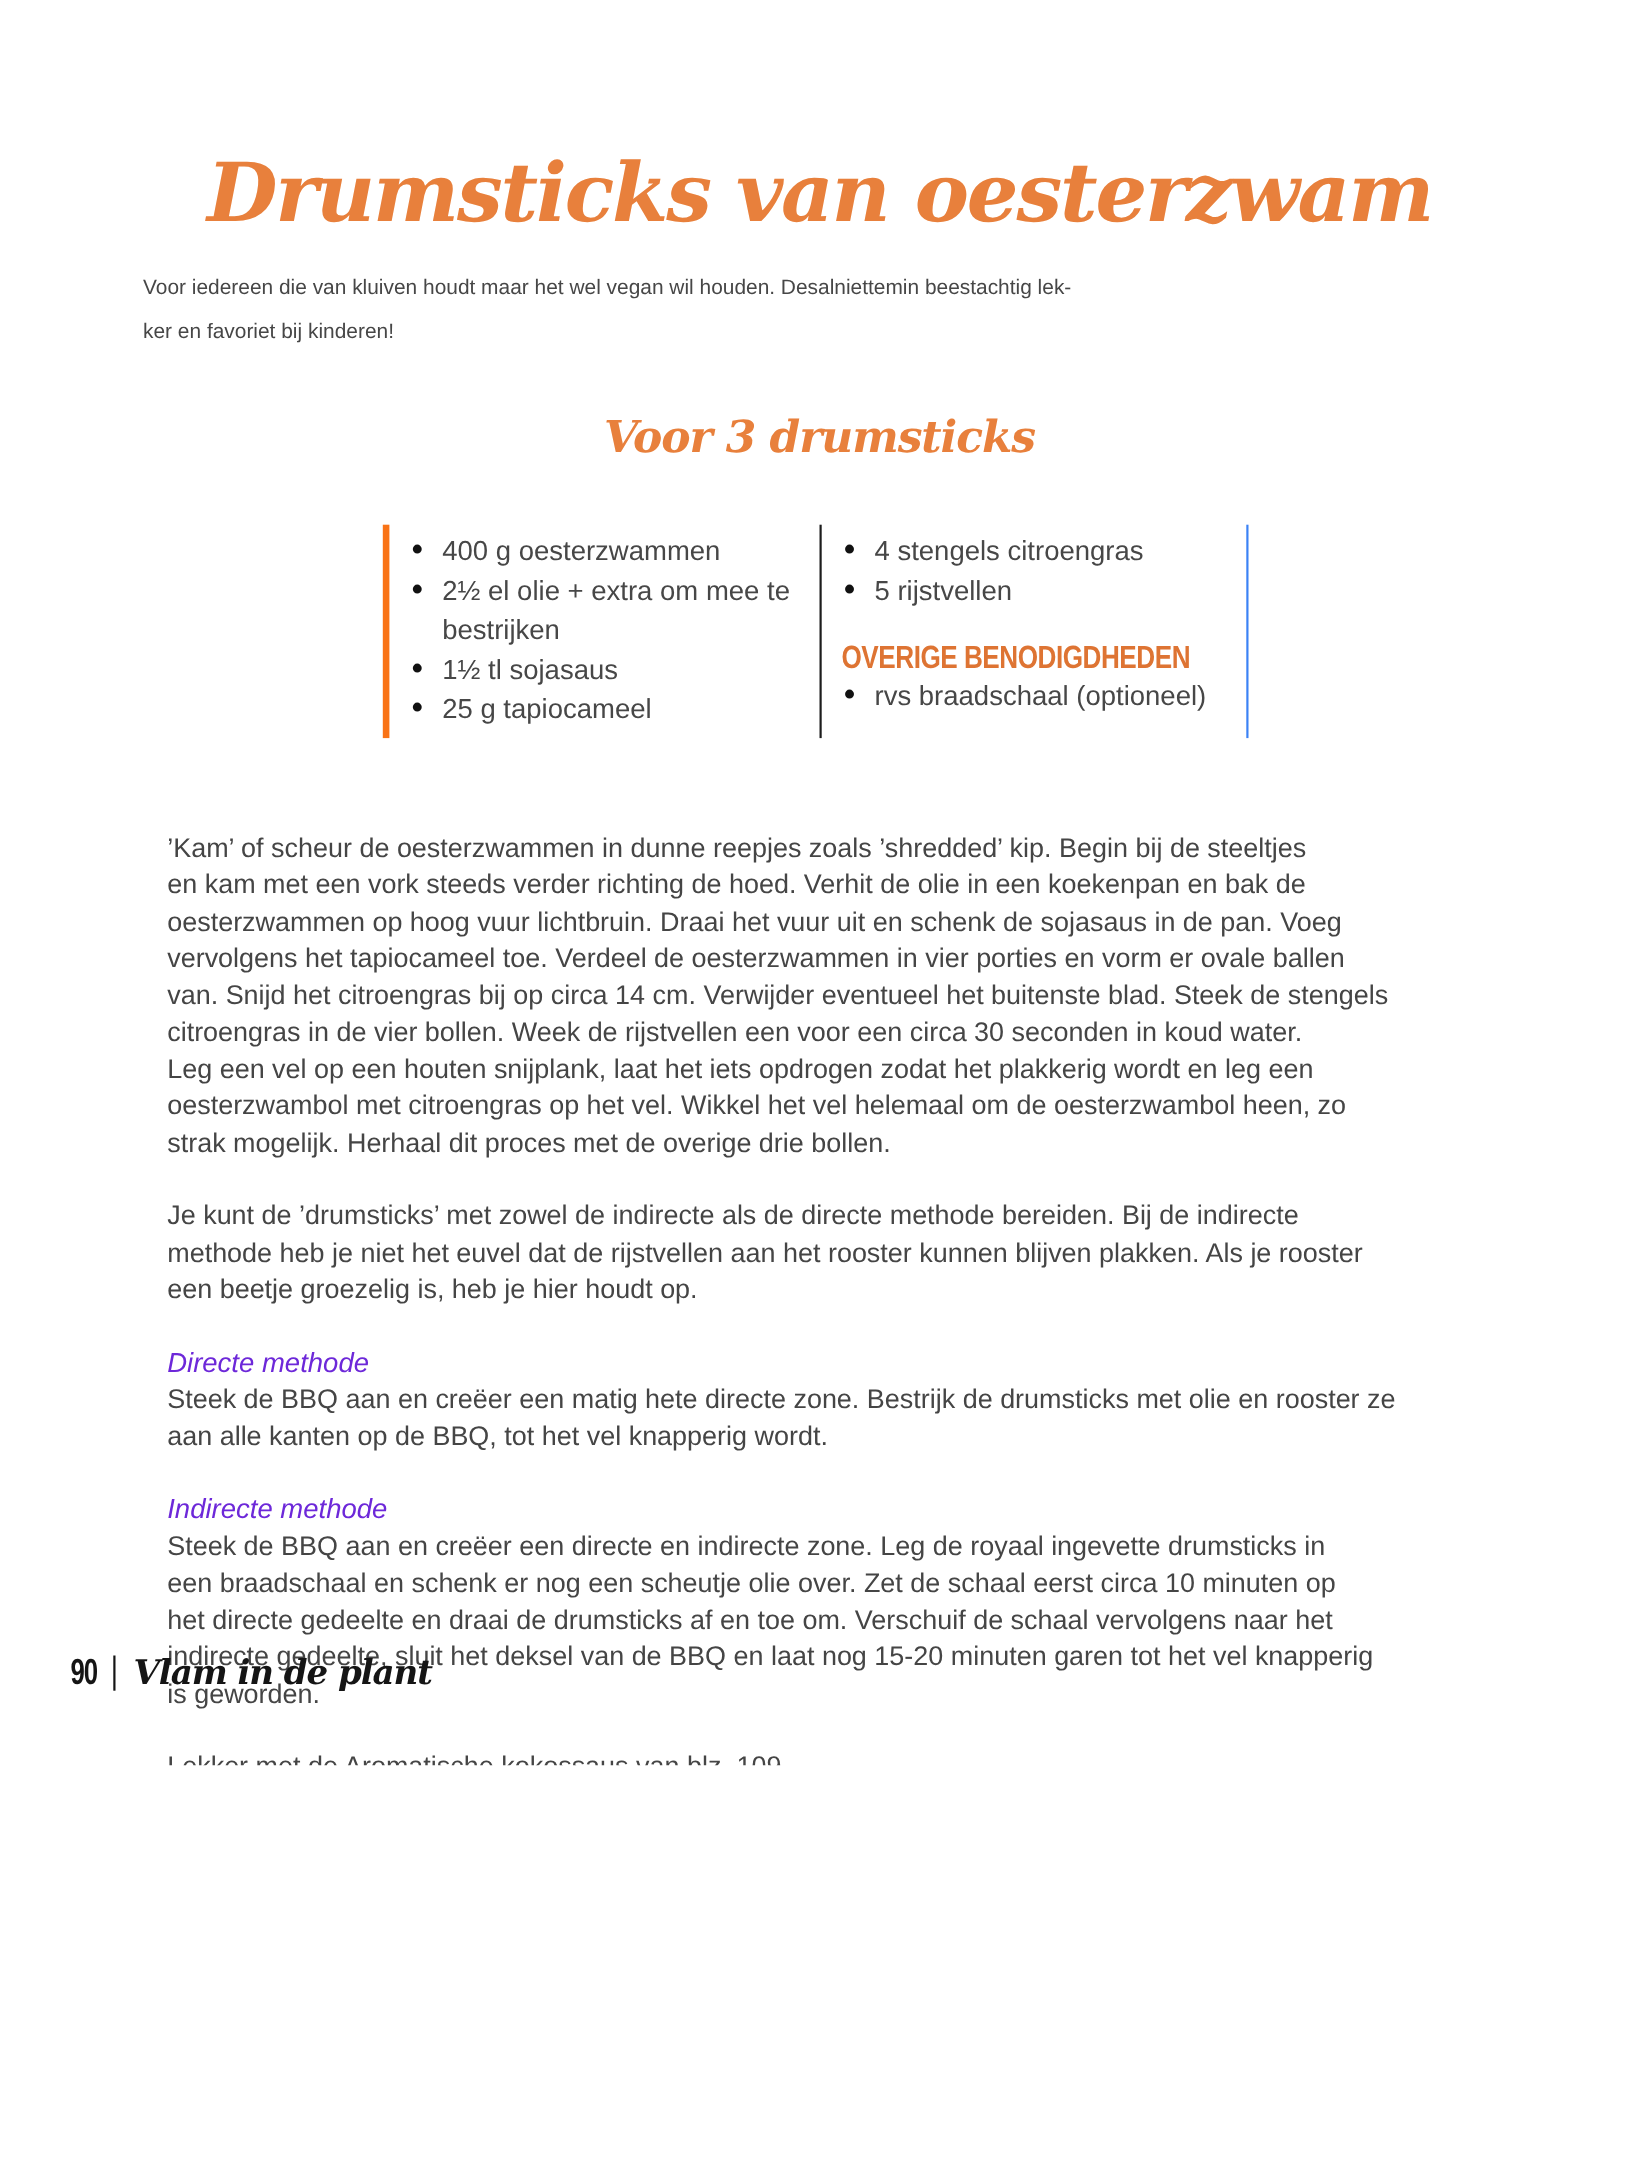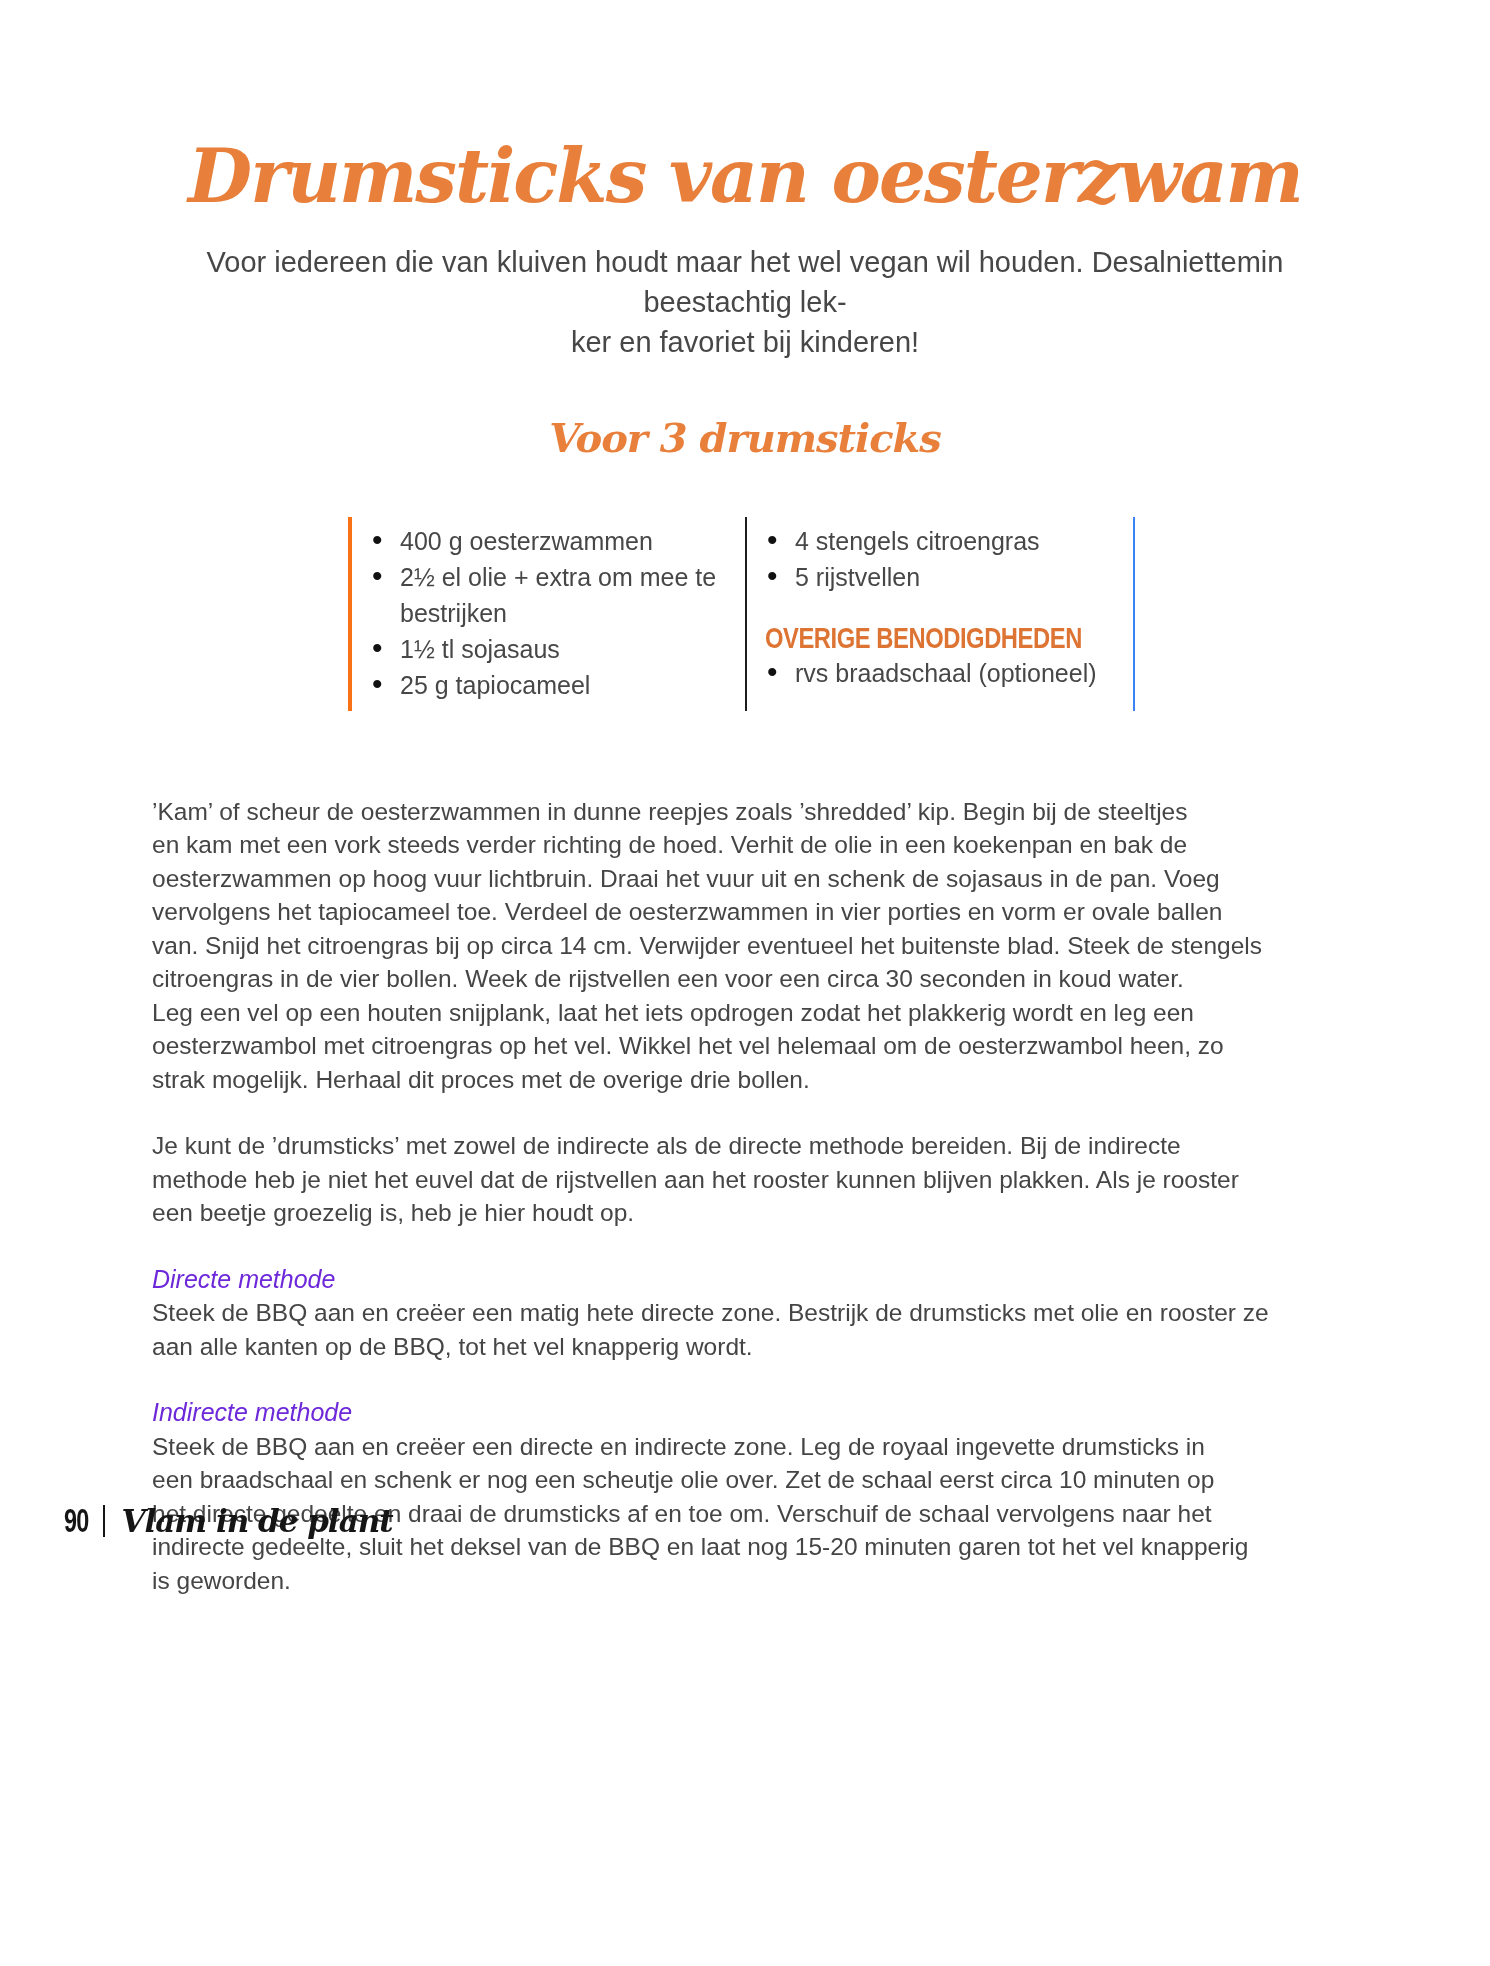--- a/index.html
+++ b/index.html
@@ -27,22 +27,22 @@
     font-weight: bold;
     font-size: 74px;
     line-height: 1.05;
     letter-spacing: -2px;
     color: #E8803C;
   }
 
   .intro {
     margin: 26px auto 12px auto;
     width: 1230px;
-    text-align: center;
-    font-size: 29px;
+    text-align: left;
+    font-size: 19px;
     line-height: 40px;
     color: #474747;
     white-space: pre-line;
   }
 
   .servings-heading {
     margin: 0;
     margin-top: 52px;
     text-align: center;
     font-family: "DejaVu Serif", serif;
@@ -62,21 +62,21 @@
   }
   .ing-col {
     box-sizing: border-box;
     padding: 6px 10px 8px 18px;
     font-size: 25px;
     line-height: 36px;
     color: #474747;
   }
   .ing-col-left {
     width: 397px;
-    border-left: 4px solid #f97316;
+    border-left: 6px solid #f97316;
   }
   .ing-col-right {
     width: 390px;
     border-left: 2px solid #1d1d1d;
     border-right: 2px solid #3b82f6;
   }
   .ing-list {
     list-style: none;
     margin: 0;
     padding: 0;

